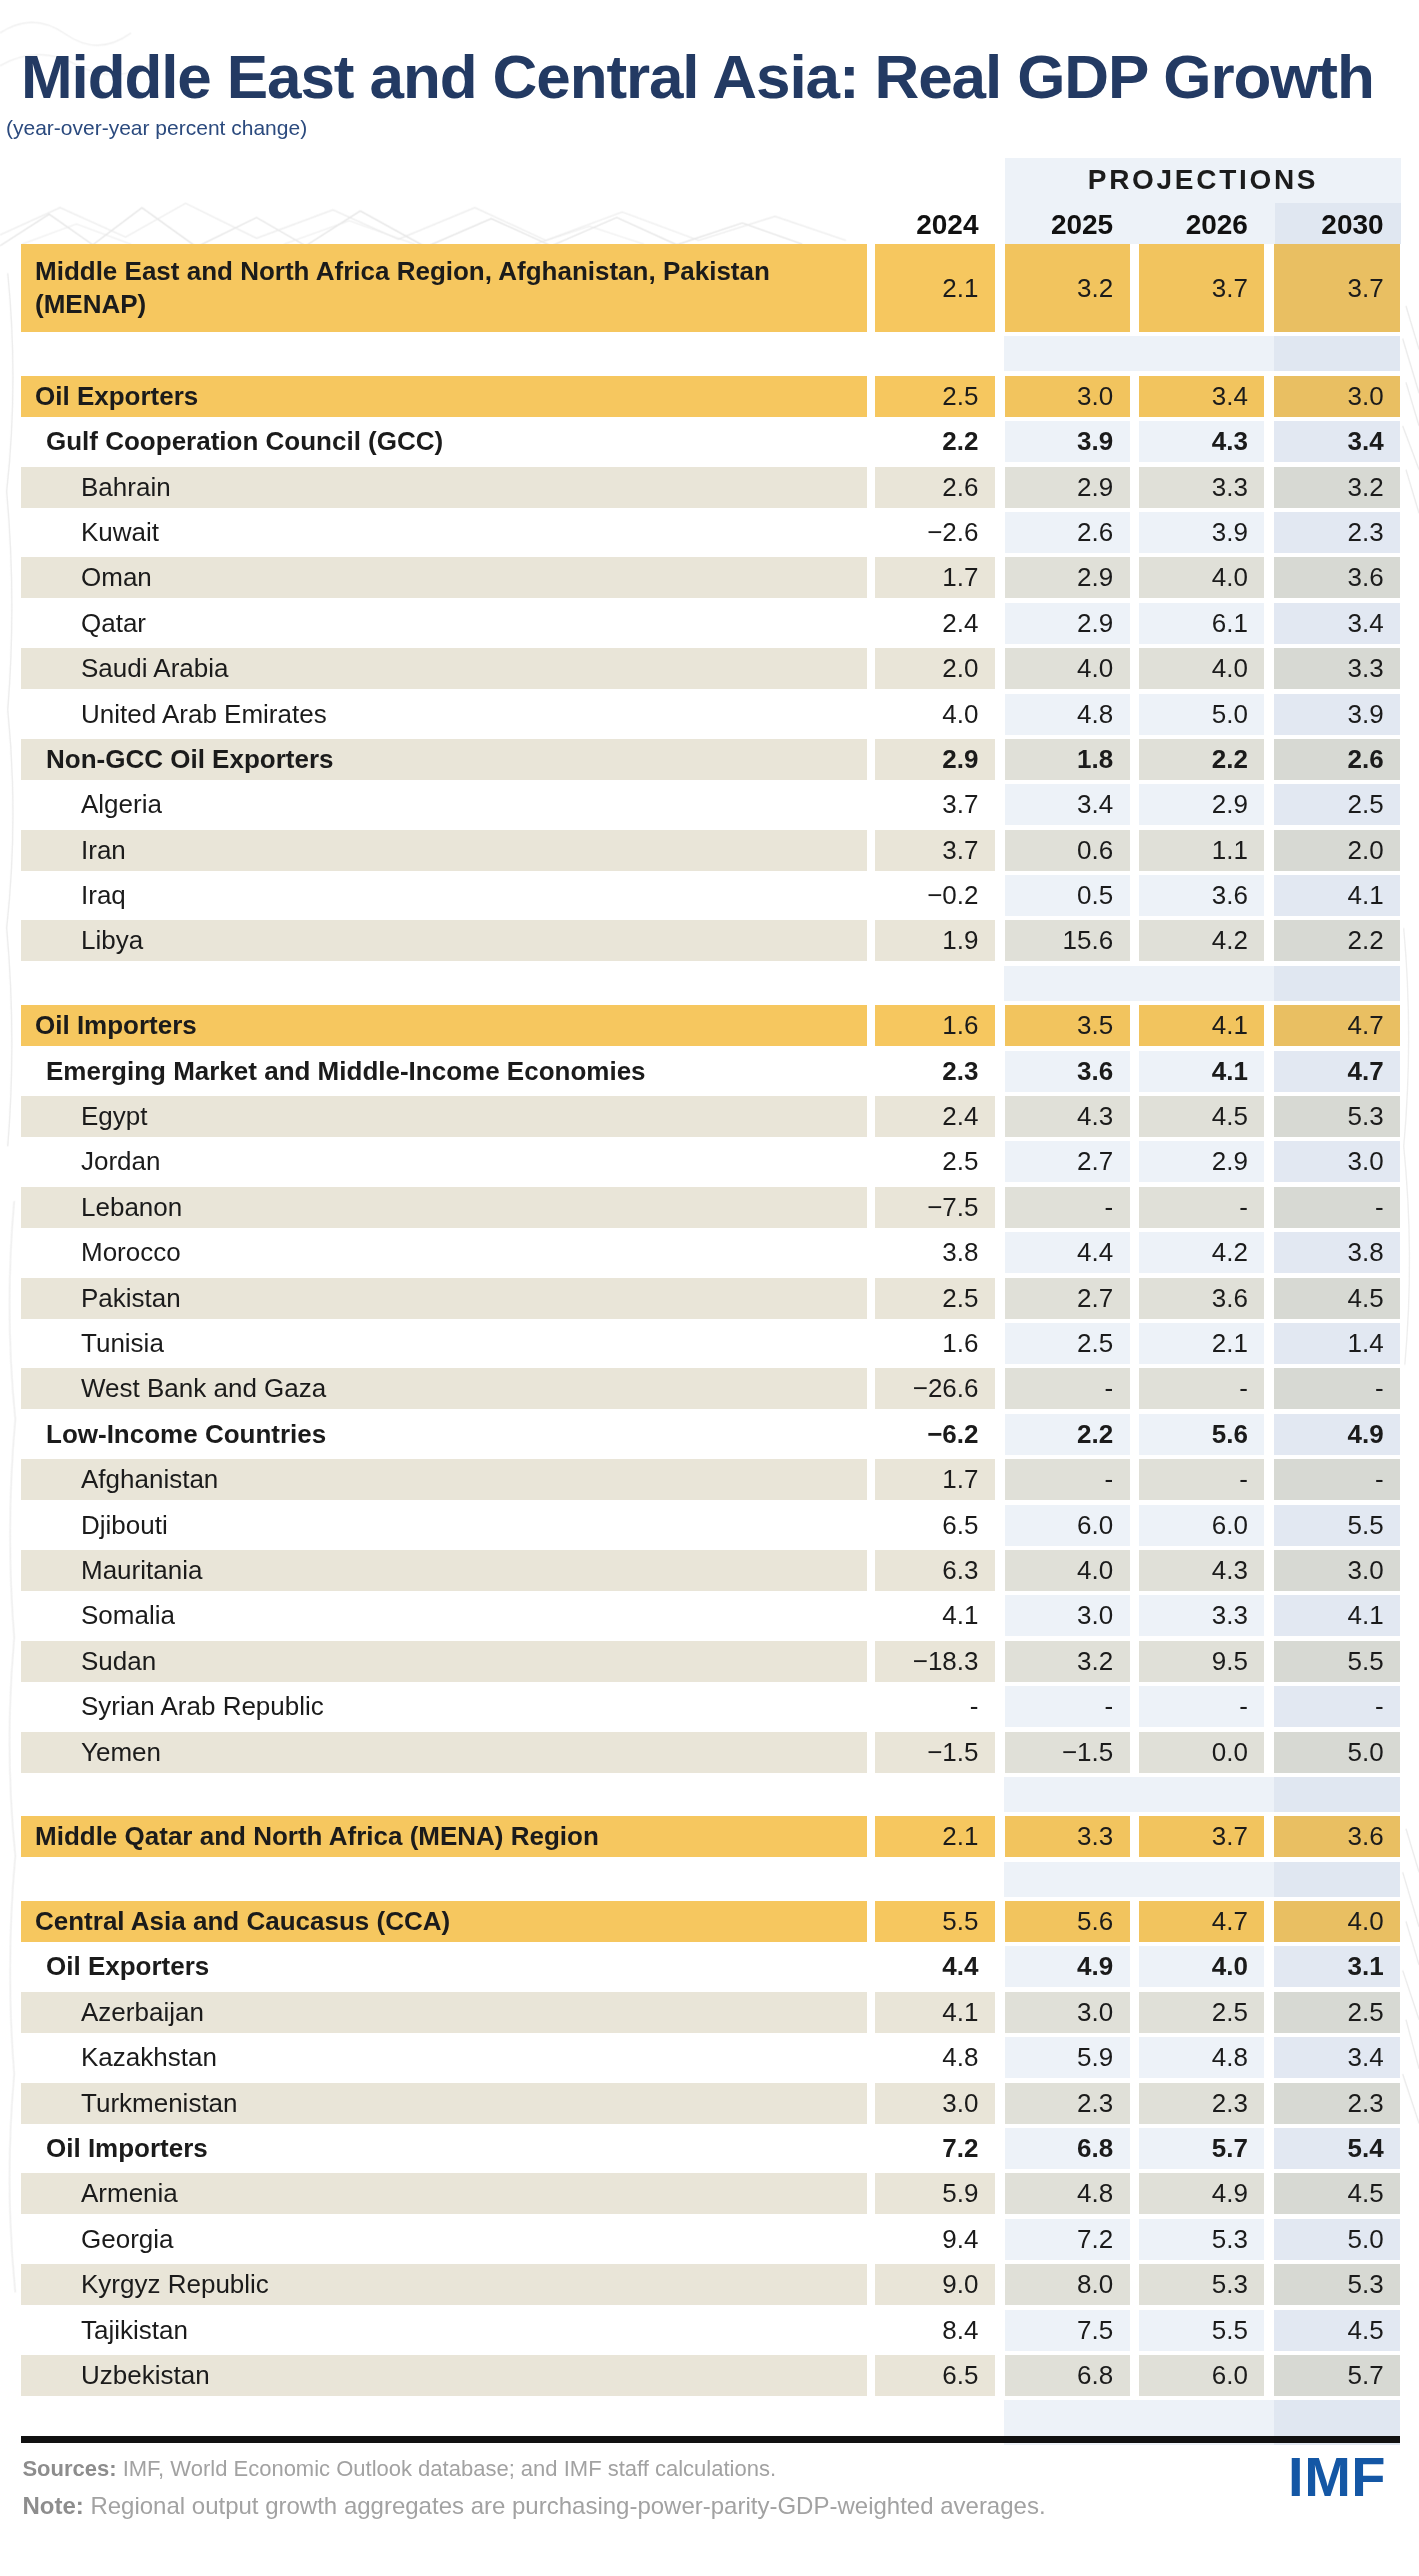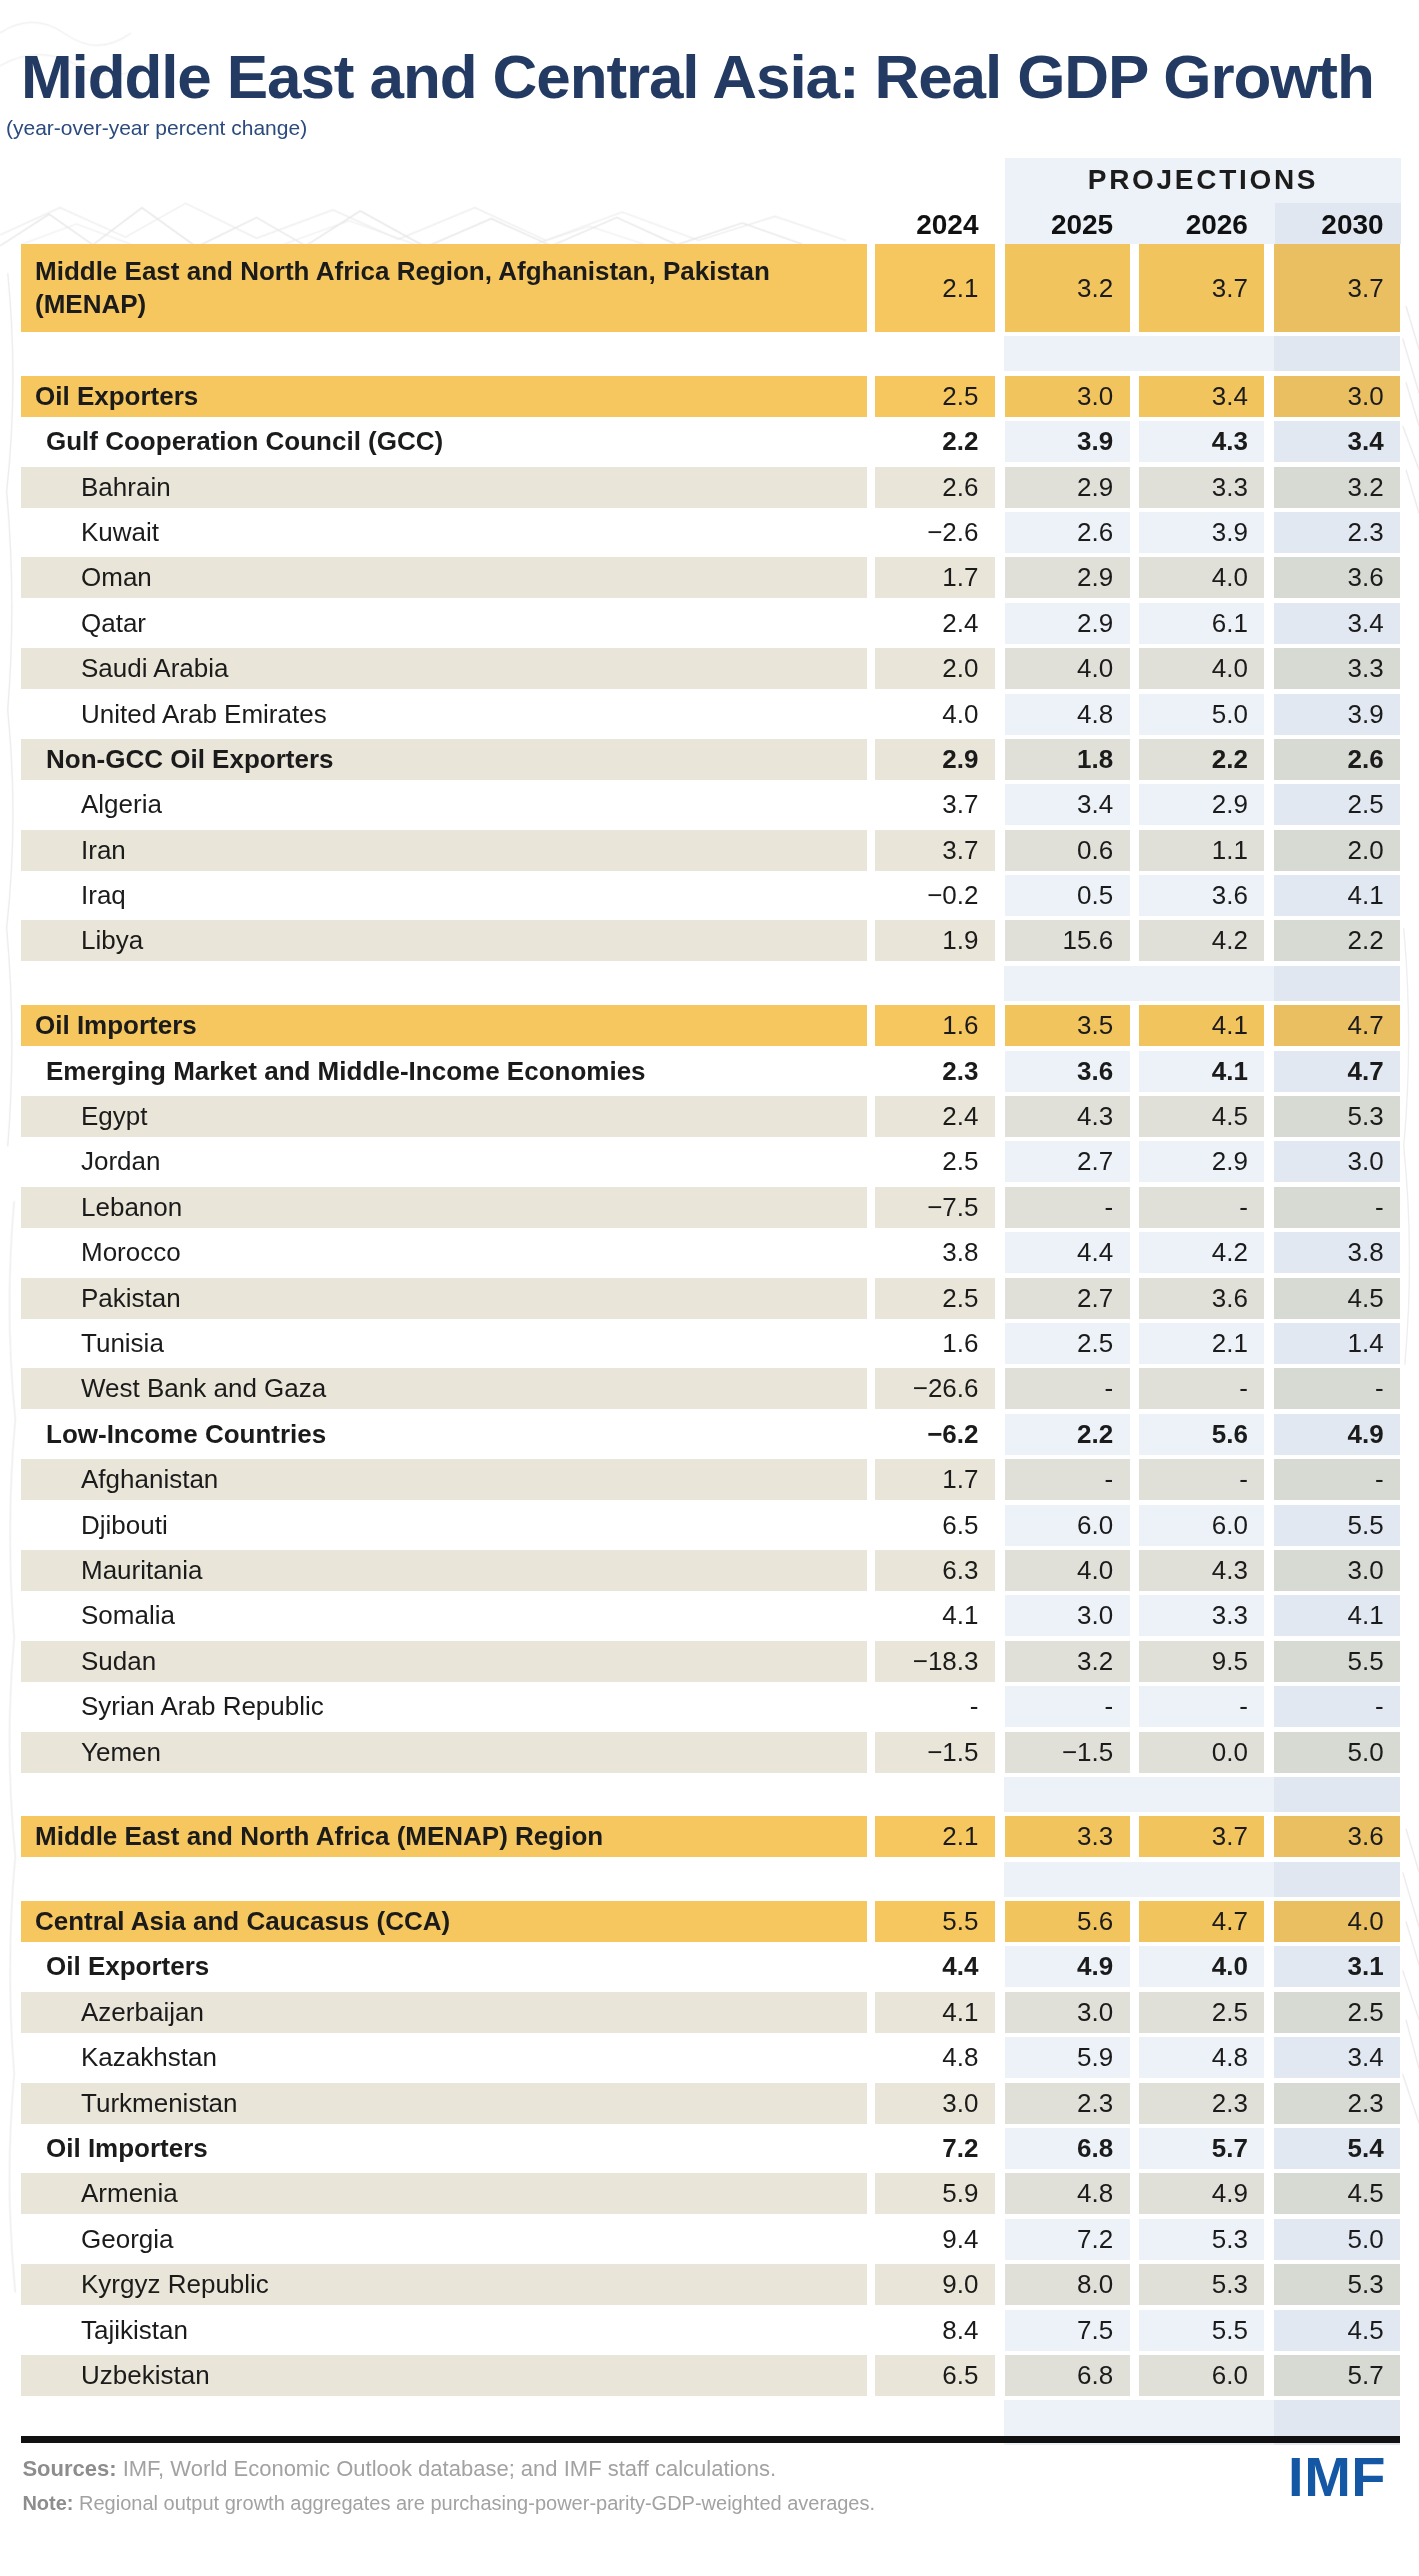--- a/index.html
+++ b/index.html
@@ -48,21 +48,21 @@
   .beige .c4{background:#d7d9d3;}
 
   .sp{height:35px;margin-bottom:4.4px;}
   .sp.spend{height:45px;margin-bottom:0;}
   .spL{width:984px;}
   .bandL{width:270px;background:#edf2f8;}
   .bandD{width:126px;background:#e0e7f1;}
 
   .rule{left:21px;top:2436px;width:1379px;height:6.6px;background:#111111;}
   .src{left:22.4px;top:2456px;font-size:22px;color:#a2a2a2;}
-  .note{left:22.4px;top:2492px;font-size:20px;color:#a2a2a2;}
+  .note{left:22.4px;top:2492px;font-size:24px;color:#a2a2a2;}
   .flabel{font-weight:700;color:#8d8d8d;}
   .imf{top:2444px;right:33px;font-size:56px;font-weight:700;color:#1457a5;letter-spacing:0.5px;}
 </style>
 </head>
 <body>
 
 <div class="page">
 
   <svg class="bgpattern" width="1419" height="2576" viewBox="0 0 2600 4719">
     <g fill="none" stroke="#e4e4e4" stroke-width="2.5" opacity="0.9">
@@ -511,21 +511,21 @@
         <div class="g2"></div>
         <div class="v c4">5.0</div>
       </div>
       <div class="r sp">
         <div class="spL"></div>
         <div class="bandL"></div>
         <div class="bandD"></div>
       </div>
       <div class="r yellow region">
         <div class="lab">
-          <span>Middle East and North Africa (MENAP) Region</span>
+          <span>Middle Qatar and North Africa (MENA) Region</span>
         </div>
         <div class="g"></div>
         <div class="v c1">2.1</div>
         <div class="g2"></div>
         <div class="v c2">3.3</div>
         <div class="g2"></div>
         <div class="v c3">3.7</div>
         <div class="g2"></div>
         <div class="v c4">3.6</div>
       </div>

